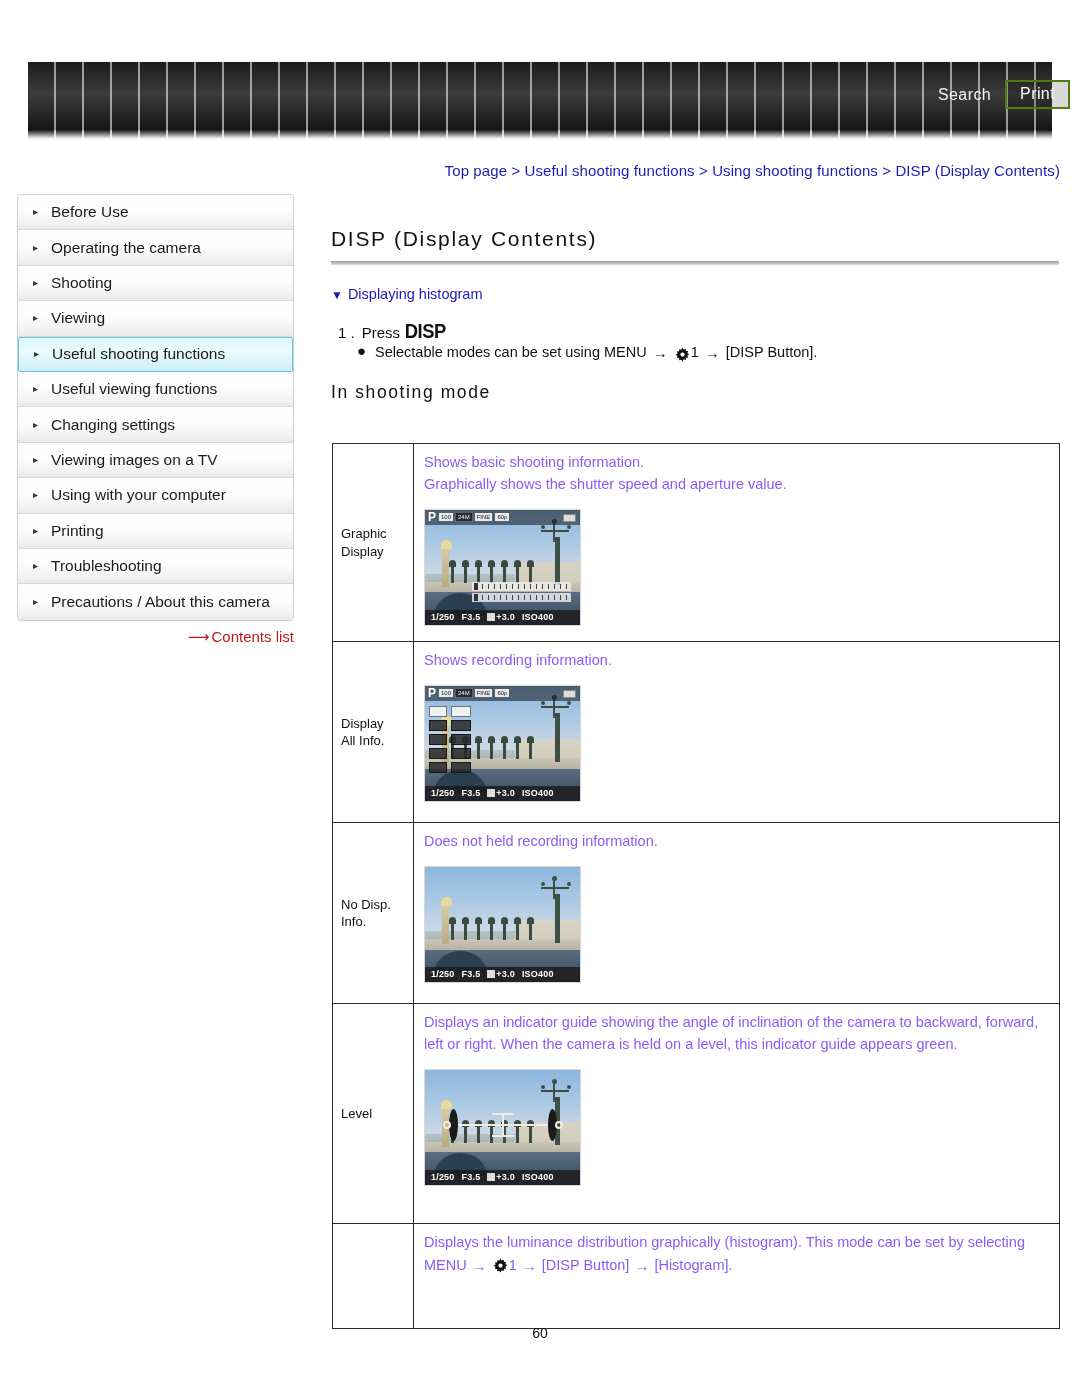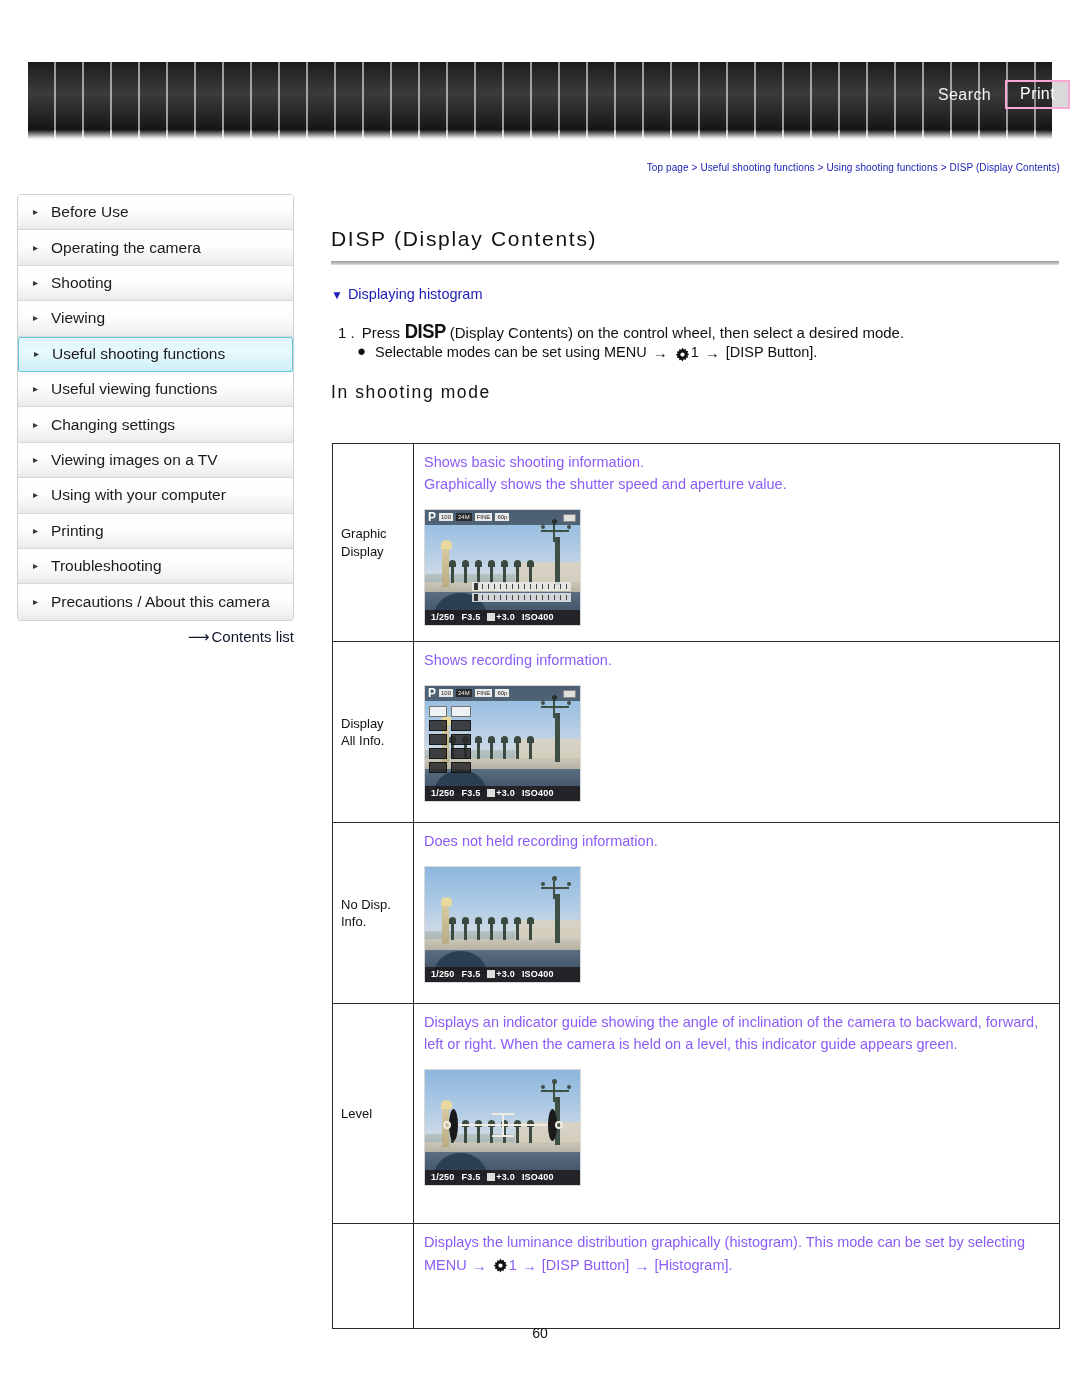--- a/index.html
+++ b/index.html
@@ -68,33 +68,33 @@
   .hdr-search {
     color: #f2f2f2;
     font-size: 16px;
     letter-spacing: 0.4px;
     cursor: pointer;
   }
   .hdr-print {
     color: #ffffff;
     font-size: 16px;
     letter-spacing: 0.4px;
-    border: 2px solid #f9a8d4;
+    border: 2px solid #4d7c0f;
     padding: 3px 13px 4px 13px;
     cursor: pointer;
     background: rgba(0,0,0,0.15);
   }
 
   
   .breadcrumb {
     position: absolute;
     left: 330px; top: 162px;
     width: 730px;
     text-align: right;
-    font-size: 10px;
+    font-size: 15px;
     color: #1b1bb5;
     letter-spacing: 0.1px;
     white-space: nowrap;
   }
   .breadcrumb .crumb-link { color: #1b1bb5; text-decoration: none; cursor: pointer; }
   .breadcrumb .crumb-sep { color: #1b1bb5; }
 
   
   .sidebar {
     position: absolute;
@@ -132,21 +132,21 @@
     background: linear-gradient(to bottom, #ddf6fb 0%, #e9fafd 40%, #cdeff7 100%);
     border: 1px solid #63c8de;
     border-radius: 2px;
   }
   .contents-link {
     position: absolute;
     left: 17px; top: 628px;
     width: 277px;
     text-align: right;
     font-size: 15px;
-    color: #0f172a;
+    color: #b91c1c;
     cursor: pointer;
     white-space: nowrap;
   }
   .contents-link .arrow {
     display: inline-block;
     margin-right: 4px;
     letter-spacing: -2px;
   }
 
   
@@ -539,21 +539,20 @@
 <div class="title-rule"></div>
 
 <div class="sub-head">
   <span class="tri">▼</span><span>Displaying histogram</span>
 </div>
 
 <div class="step-line">
   <span class="step-num">1 .</span>
   <span>Press</span>
   <span class="disp-glyph">DISP</span>
-  <span>(Display Contents) on the control wheel, then select a desired mode.</span>
 </div>
 
 <div class="bullet-line">
   <span class="dot">●</span>
   <span>Selectable modes can be set using MENU</span>
   <span class="arrow-g">→</span>
   <span class="gear">
     <svg viewBox="0 0 24 24" width="15" height="15" aria-hidden="true">
       <path fill="#111" d="M12 0.8l1.9 3.0 3.4-1.0 0.1 3.5 3.5 0.1-1.0 3.4 3.0 1.9-3.0 1.9 1.0 3.4-3.5 0.1-0.1 3.5-3.4-1.0L12 23.2l-1.9-3.0-3.4 1.0-0.1-3.5-3.5-0.1 1.0-3.4-3.0-1.9 3.0-1.9-1.0-3.4 3.5-0.1 0.1-3.5 3.4 1.0z"></path>
       <circle cx="12" cy="12" r="3.4" fill="#ffffff"></circle>

